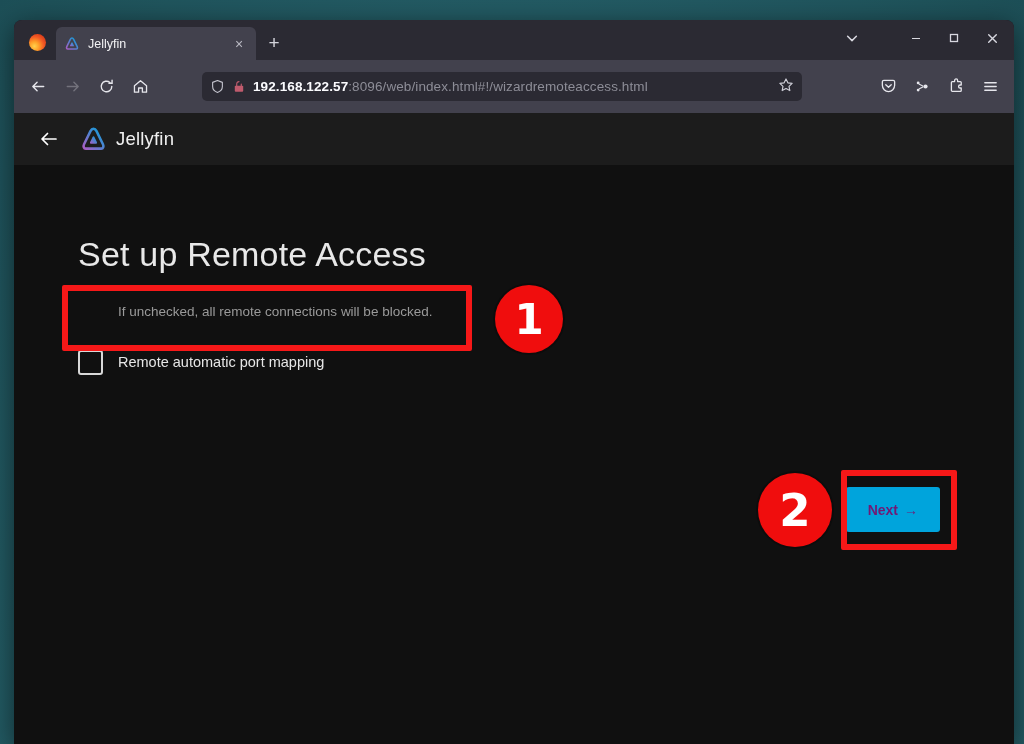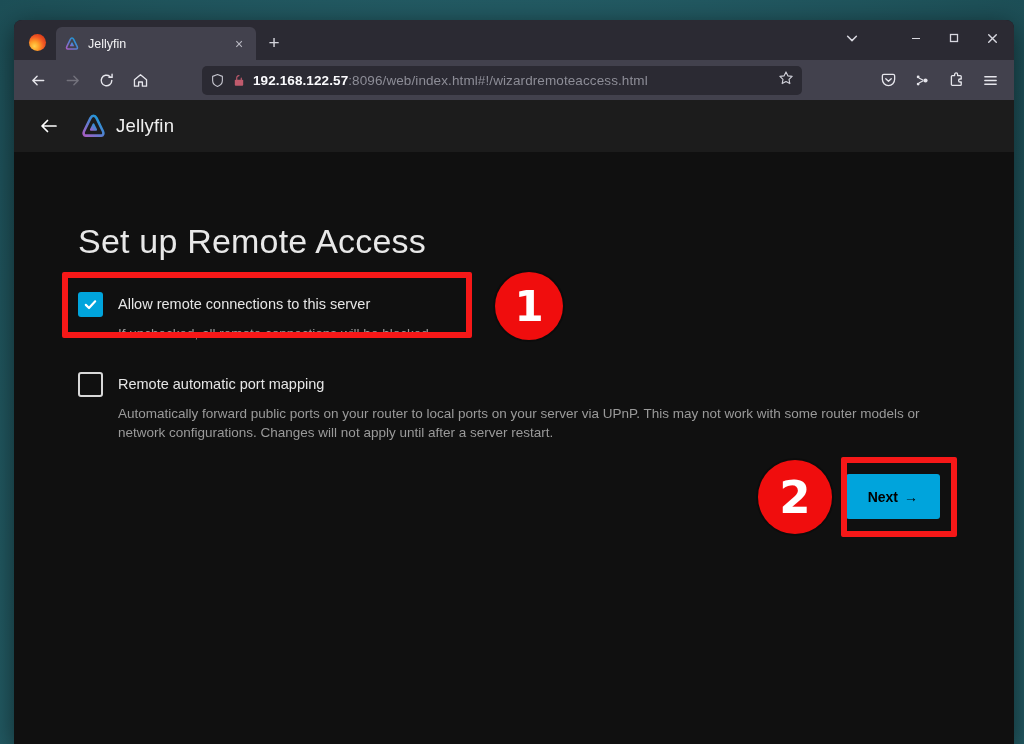--- a/index.html
+++ b/index.html
@@ -108,21 +108,21 @@
   }
   .winctl {
     width: 36px; height: 30px;
     display: flex; align-items: center; justify-content: center;
     color: #d8d8e0;
   }
   #tablist-chevron { width: 44px; margin-right: 22px; }
 
   
   #nav-toolbar {
-    height: 40px;
+    height: 53px;
     background: #42414d;
     display: flex;
     align-items: center;
     padding: 0 8px;
     gap: 2px;
     flex: 0 0 auto;
   }
   .nav-btn {
     width: 32px; height: 30px;
     display: flex; align-items: center; justify-content: center;
@@ -251,21 +251,21 @@
     font-size: 14px;
     font-weight: bold;
     padding: 0 16px;
   }
   #next-button {
     height: 45px;
     background: #00a4dc;
     border-radius: 3px;
     display: flex; align-items: center; justify-content: center;
     gap: 6px;
-    color: #000000;
+    color: #701a75;
     font-size: 14px;
     font-weight: bold;
     padding: 0 22px;
   }
 
   
   .annot-box {
     position: absolute;
     border: 6px solid #f61818;
     border-radius: 2px;
@@ -445,37 +445,28 @@
         </span>
         <span id="jf-name">Jellyfin</span>
       </div>
     </div>
 
     <div id="wizard">
 
       <h1 id="wizard-title">Set up Remote Access</h1>
 
       <div class="field-block" id="field-remote">
-        <div class="cb-row">
-          <span class="cb-box checked">
-            <svg class="cb-check" viewBox="0 0 16 16" fill="none" stroke="#ffffff" stroke-width="2.3" stroke-linecap="round" stroke-linejoin="round">
-              <path d="M3 8.4 L6.4 11.8 L13 4.6"></path>
-            </svg>
-          </span>
-          <span class="cb-label">Allow remote connections to this server</span>
-        </div>
         <div class="cb-desc">If unchecked, all remote connections will be blocked.</div>
       </div>
 
       <div class="field-block" id="field-upnp">
         <div class="cb-row">
           <span class="cb-box unchecked"></span>
           <span class="cb-label">Remote automatic port mapping</span>
         </div>
-        <div class="cb-desc">Automatically forward public ports on your router to local ports on your server via UPnP. This may not work with some router models or network configurations. Changes will not apply until after a server restart.</div>
       </div>
 
       <div id="wizard-buttons">
         <div id="back-button">‹</div>
         <div id="next-button">
           <span>Next</span>
           <span>→</span>
         </div>
       </div>
 

